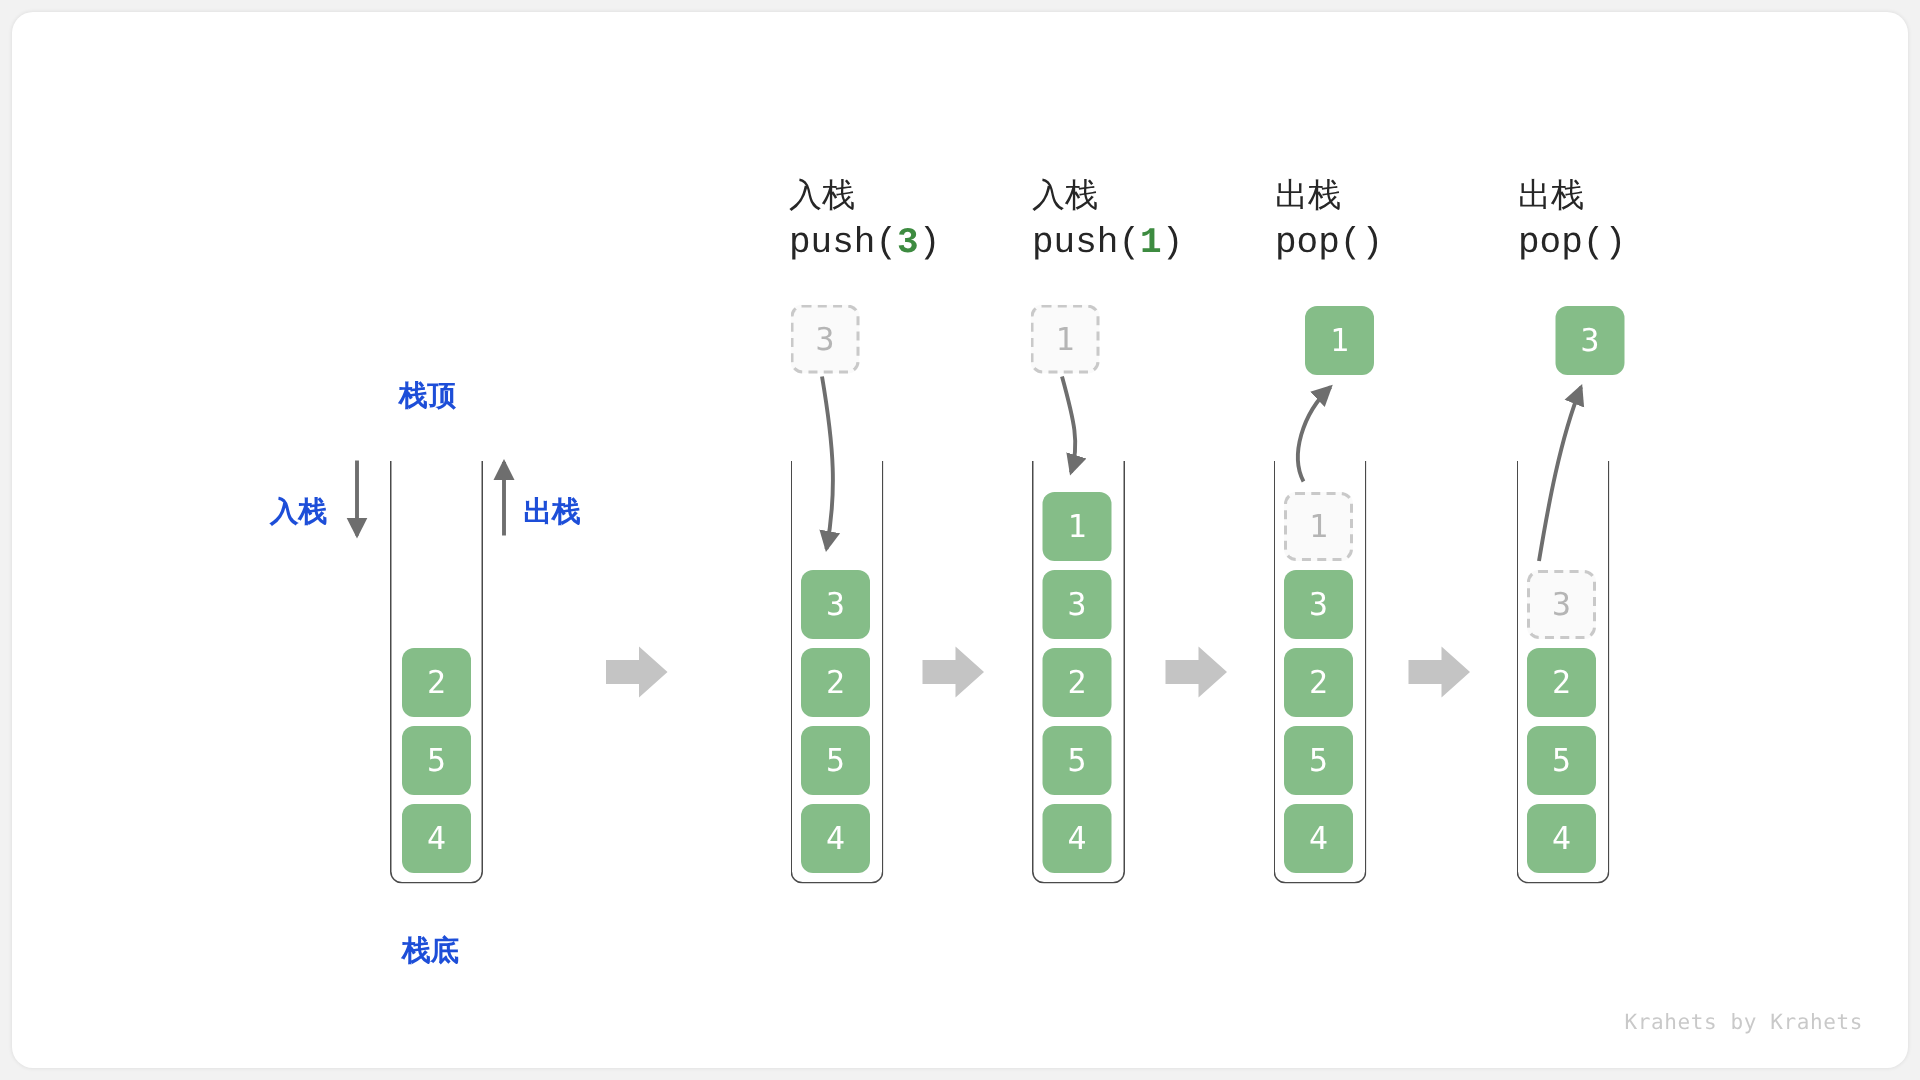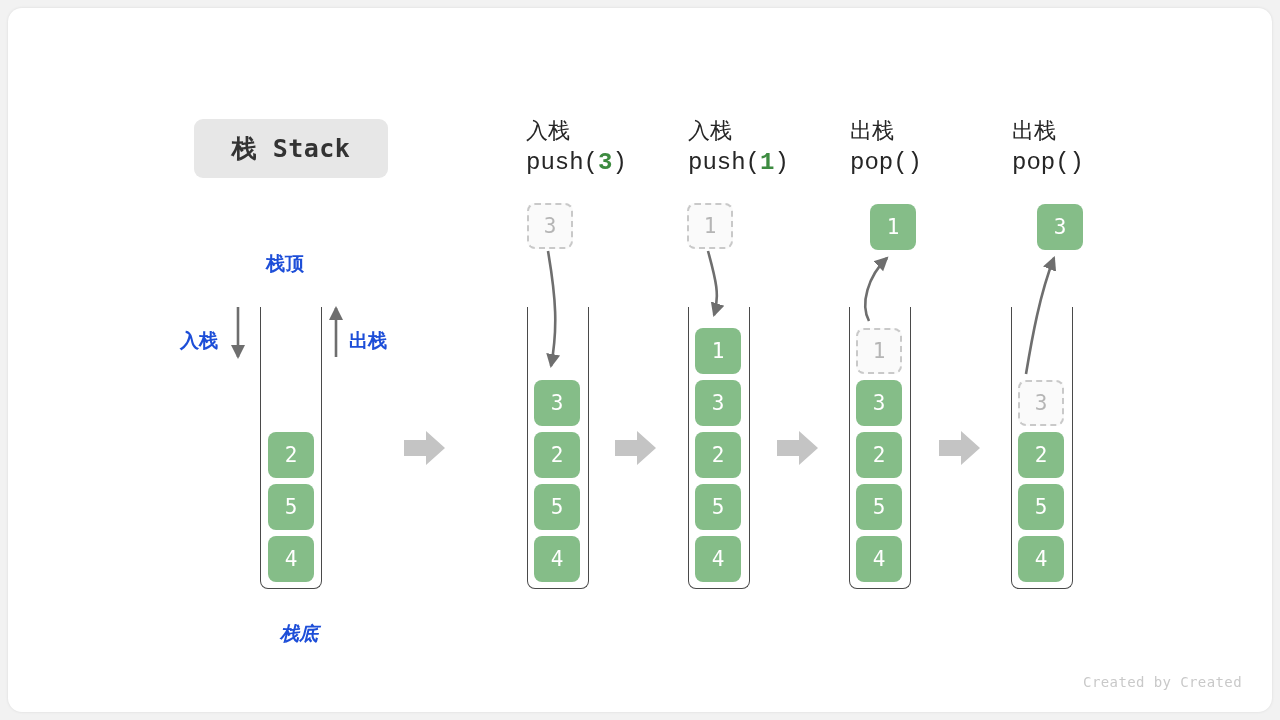--- a/index.html
+++ b/index.html
@@ -137,37 +137,34 @@
     width: 1264px; height: 704px;
     pointer-events: none;
   }
 </style>
 </head>
 <body>
 
 <div class="page">
   <div class="card">
 
-    <div class="title-chip">
-      <span>栈 Stack</span>
-    </div>
 
     <div class="lbl" style="left:258px; top:243px;">栈顶</div>
 
     <div class="lbl" style="left:172px; top:320px;">入栈</div>
 
     <div class="lbl" style="left:341px; top:320px;">出栈</div>
 
     <div class="stack" style="left:252px; top:299px; height:282px;"></div>
 
     <div class="cell filled" style="left:260px; top:424px;">2</div>
     <div class="cell filled" style="left:260px; top:476px;">5</div>
     <div class="cell filled" style="left:260px; top:528px;">4</div>
 
-    <div class="lbl" style="left:272px; top:613px;font-style:italic;">栈底</div>
+    <div class="lbl" style="left:260px; top:613px;">栈底</div>
 
     <div class="col-head" style="left:518px; top:108px;">
       <div class="cn">入栈</div>
       <div class="code"><span>push(</span><span class="num">3</span><span>)</span></div>
     </div>
 
     <div class="cell ghost" style="left:519px; top:195px;">3</div>
 
     <div class="stack" style="left:519px; top:299px; height:282px;"></div>
 
@@ -257,16 +254,16 @@
         <path d="M607,432 L629,432 L629,423 L648,440 L629,457 L629,448 L607,448 z" fill="#c4c4c4"></path>
       </g>
       <g>
         <path d="M769,432 L791,432 L791,423 L810,440 L791,457 L791,448 L769,448 z" fill="#c4c4c4"></path>
       </g>
       <g>
         <path d="M931,432 L953,432 L953,423 L972,440 L953,457 L953,448 L931,448 z" fill="#c4c4c4"></path>
       </g>
     </svg>
 
-    <div class="footer">Created by Created</div>
+    <div class="footer">Krahets by Krahets</div>
 
   </div>
 </div>
 
 </body></html>

